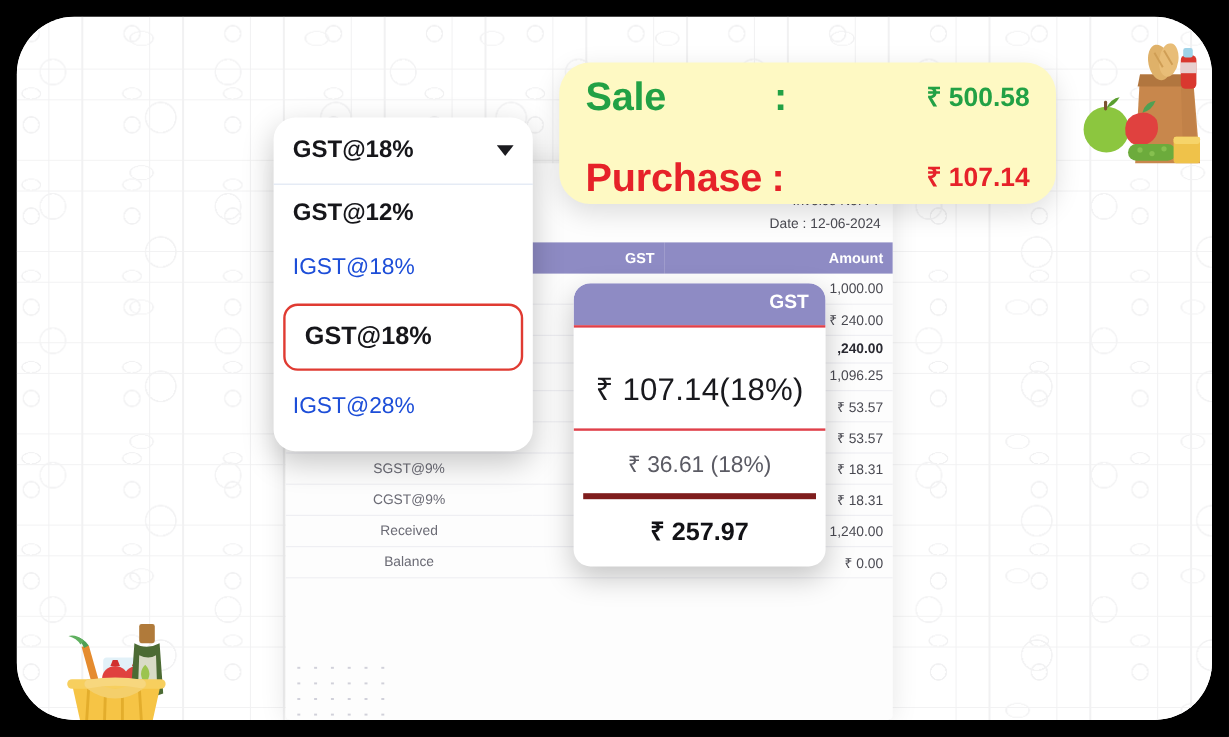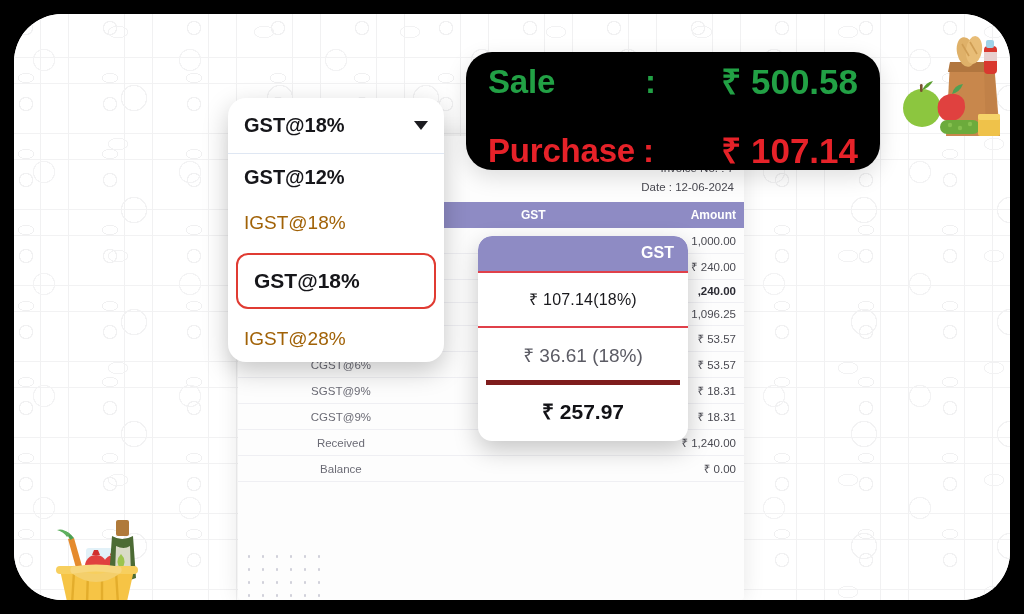--- a/index.html
+++ b/index.html
@@ -93,60 +93,61 @@
     background-image: radial-gradient(circle, #c9c9d4 1.1px, transparent 1.2px);
     background-size: 14px 13px;
     opacity: .85;
   }
 
   
   #summary-card {
     position: absolute;
     left: 452px; top: 38px;
     width: 414px; height: 118px;
-    background: #000000;
+    background: #fef9c3;
     border-radius: 26px;
     box-shadow: 0 7px 22px rgba(0,0,0,.13);
     padding: 12px 22px 10px 22px;
   }
   .sum-row { display: flex; align-items: center; line-height: 1; }
   .sum-row .k { font-size: 33px; font-weight: bold; letter-spacing: -.2px; }
   .sum-row .c { font-size: 33px; font-weight: bold; }
-  .sum-row .v { font-size: 35px; font-weight: bold; margin-left: auto; }
+  .sum-row .v { font-size: 22px; font-weight: bold; margin-left: auto; }
   .sale     { color: #22a145; }
   .purchase { color: #e62229; margin-top: 28px; }
   #row-sale     .c { margin-left: 90px; }
   #row-purchase .c { margin-left: 8px; }
   #row-sale { margin-bottom: 6px; }
 
   
   #gst-dropdown {
     position: absolute;
     left: 214px; top: 84px;
     width: 216px;
     background: #ffffff;
     border-radius: 18px;
     box-shadow: 0 9px 26px rgba(0,0,0,.22);
+    padding-bottom: 14px;
   }
   #dd-control {
     display: flex; align-items: center;
     height: 56px; padding: 0 16px;
     border-bottom: 1px solid #dfe7f3;
     font-size: 20px; font-weight: bold; color: #16161a;
   }
   #dd-caret {
     margin-left: auto; width: 0; height: 0;
     border-left: 7px solid transparent;
     border-right: 7px solid transparent;
     border-top: 9px solid #1b1b1f;
   }
   .dd-item {
     padding: 0 16px;
     height: 46px; display: flex; align-items: center;
-    font-size: 19px; color: #a16207;
+    font-size: 19px; color: #1d4ed8;
   }
   .dd-item.strong { color: #16161a; font-weight: bold; font-size: 20px; }
   .dd-item.selected {
     margin: 7px 8px; height: 56px;
     border: 2px solid #e03b32; border-radius: 12px;
     color: #16161a; font-weight: bold; font-size: 21px;
   }
 
   
   #gst-popup {
@@ -161,22 +162,22 @@
   #gst-pop-head {
     background: #8e8bc4; color: #ffffff;
     text-align: right; font-weight: bold; font-size: 16px;
     padding: 8px 14px 9px 0;
     border-radius: 14px 14px 0 0;
   }
   #gst-pop-primary {
     border: 2px solid #e0404a;
     border-left: none; border-right: none;
     text-align: center;
-    font-size: 16px; color: #19191d;
-    padding: 15px 6px 16px 6px;
+    font-size: 26px; color: #19191d;
+    padding: 32px 6px 16px 6px;
     letter-spacing: .2px;
   }
   #gst-pop-secondary {
     text-align: center; font-size: 19px; color: #5b5b64;
     padding: 14px 6px 12px 6px;
     border-bottom: 5px solid #7f1d1d;
     margin: 0 8px;
   }
   #gst-pop-total {
     text-align: center; font-size: 21px; font-weight: bold;

